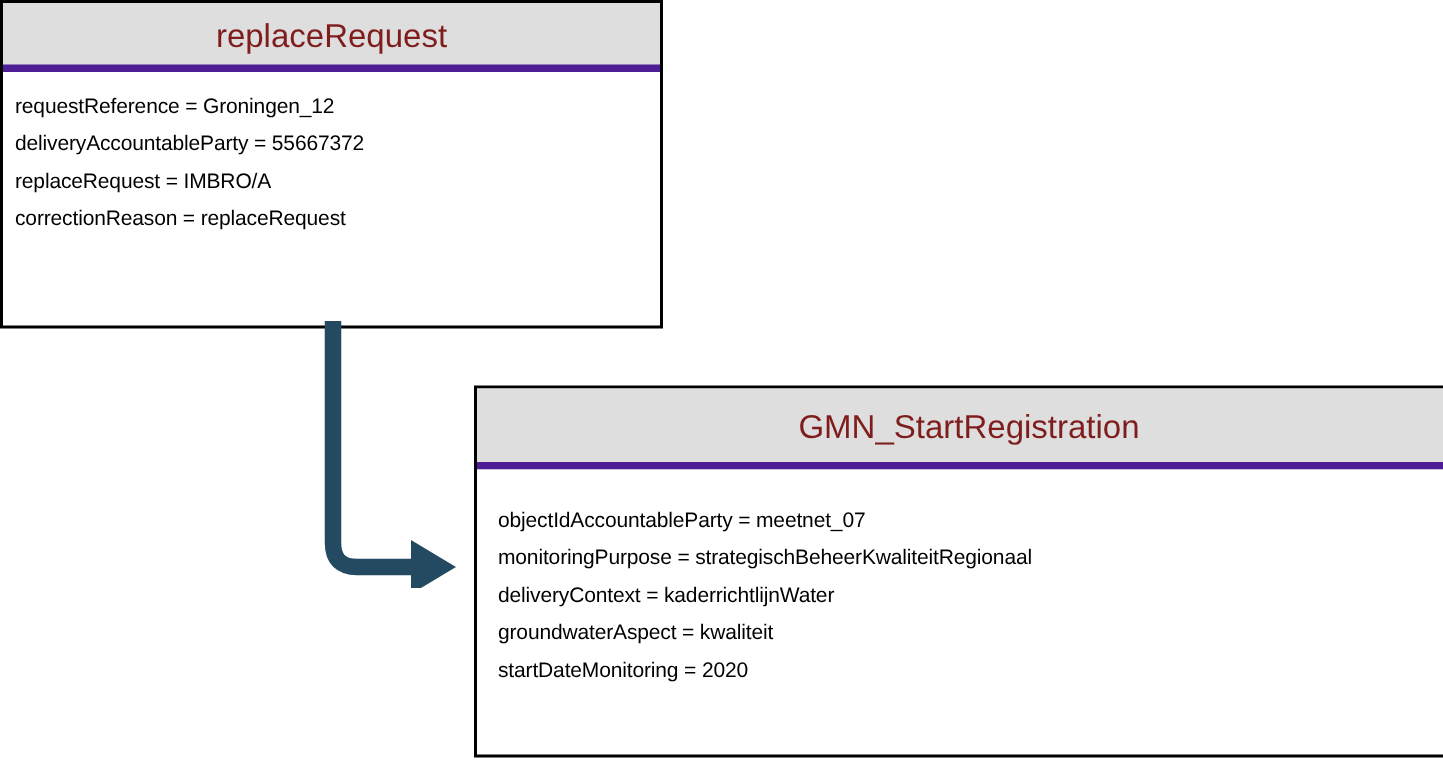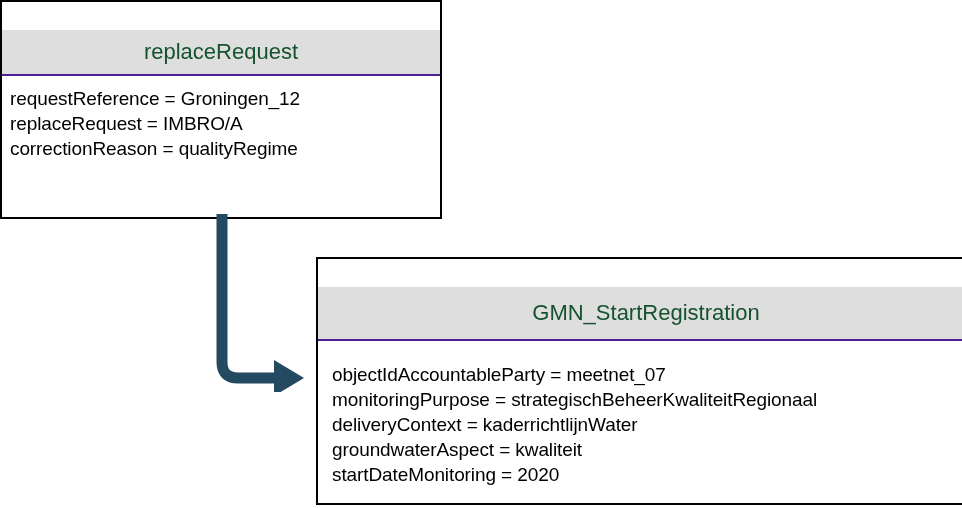--- a/index.html
+++ b/index.html
@@ -23,37 +23,36 @@
   
   .uml-box {
     position: absolute;
     box-sizing: border-box;
     border: 2px solid #000000;
     background: #ffffff;
   }
   .uml-header {
     box-sizing: border-box;
     background: #dedede;
-    border-bottom: 2px solid #4c1d95;
+    border-bottom: 5px solid #4c1d95;
     text-align: center;
-    color: #14532d;
+    color: #7f1d1d;
     font-size: 22px;
     line-height: 44px;
     height: 46px;
     white-space: nowrap;
     overflow: hidden;
-    margin-top: 28px;
   }
   .uml-body {
     box-sizing: border-box;
     padding: 10px 0 10px 8px;
     background: #ffffff;
   }
   .uml-attr {
-    font-size: 19px;
+    font-size: 14px;
     line-height: 25px;
     color: #000000;
     white-space: nowrap;
     letter-spacing: -0.1px;
   }
 
   
   #box-replace-request {
     left: 0px;
     top: 0px;
@@ -88,22 +87,23 @@
 </style>
 </head>
 <body>
 
 <div id="canvas">
 
   <div id="box-replace-request" class="uml-box">
     <div class="uml-header">replaceRequest</div>
     <div class="uml-body">
       <div class="uml-attr">requestReference = Groningen_12</div>
+      <div class="uml-attr">deliveryAccountableParty = 55667372</div>
       <div class="uml-attr">replaceRequest = IMBRO/A</div>
-      <div class="uml-attr">correctionReason = qualityRegime</div>
+      <div class="uml-attr">correctionReason = replaceRequest</div>
     </div>
   </div>
 
   <svg id="connector" viewBox="0 0 120 180">
     <path d="M 26 2 L 26 150 Q 26 166 42 166 L 84 166" fill="none" stroke="#234A60" stroke-width="11" stroke-linecap="butt" stroke-linejoin="round"></path>
     <path d="M 78 148 L 108 166 L 78 184 Z" fill="#234A60"></path>
   </svg>
 
   <div id="box-gmn-start-registration" class="uml-box">
     <div class="uml-header">GMN_StartRegistration</div>

